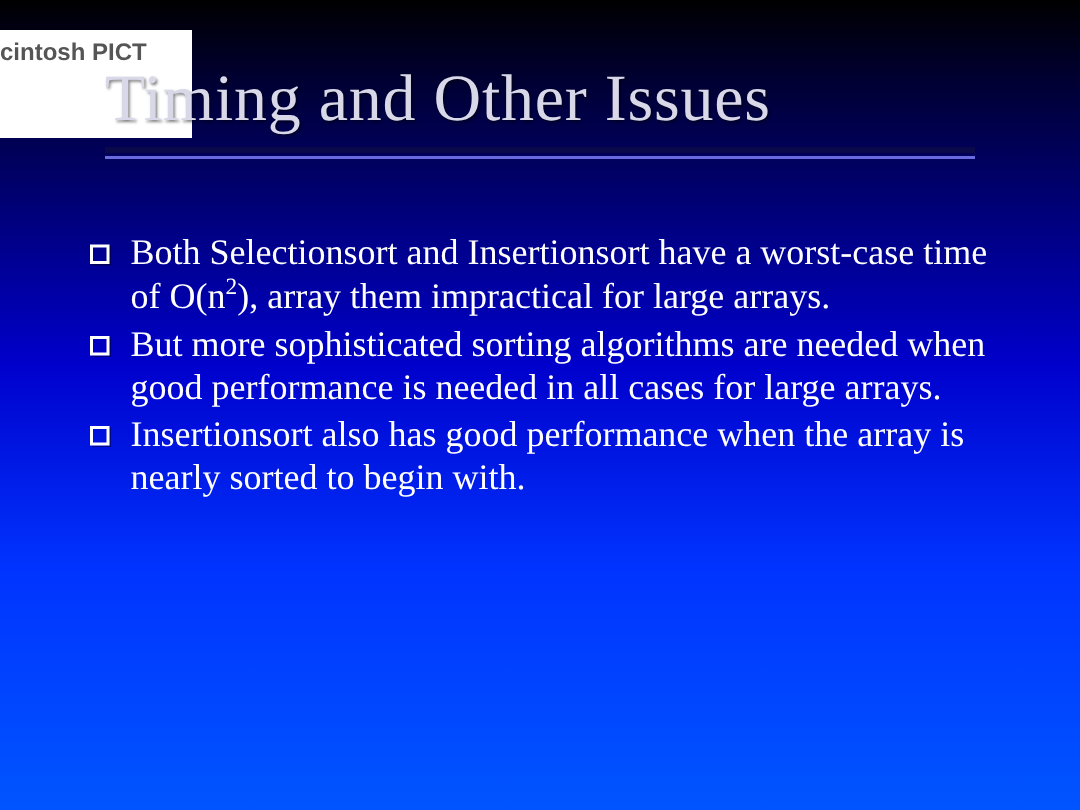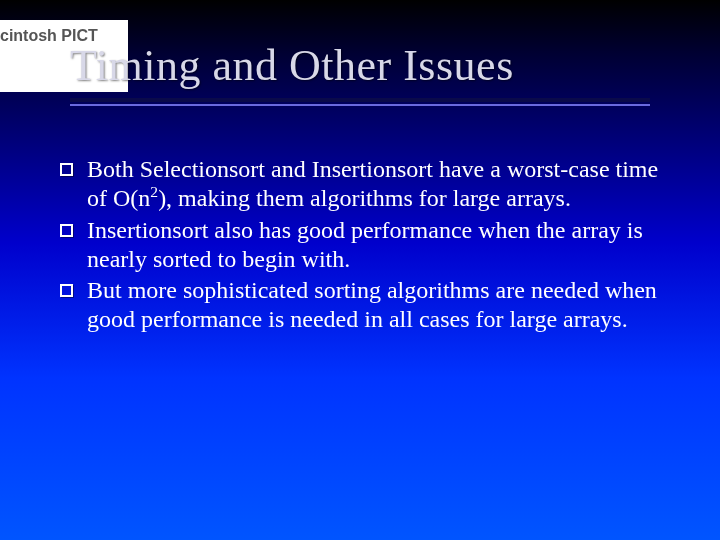--- a/index.html
+++ b/index.html
@@ -95,34 +95,34 @@
   <div class="title-rule-area">
     <div class="rule-dark"></div>
     <div class="rule-light"></div>
   </div>
 
   <div class="content">
 
     <div class="bullet-row">
       <div class="bullet-icon"></div>
       <div class="bullet-text">
-        <span>Both Selectionsort and Insertionsort have a worst-case time of O(n</span><sup>2</sup><span>), making them algorithms for large arrays.</span>
+        <span>Both Selectionsort and Insertionsort have a worst-case time of O(n</span><sup>2</sup><span>), array them impractical for large arrays.</span>
       </div>
     </div>
 
+
+    <div class="bullet-row">
+      <div class="bullet-icon"></div>
+      <div class="bullet-text">
+        <span>But more sophisticated sorting algorithms are needed when good performance is needed in all cases for large arrays.</span><sup></sup><span></span>
+      </div>
+    </div>
 
     <div class="bullet-row">
       <div class="bullet-icon"></div>
       <div class="bullet-text">
         <span>Insertionsort also has good performance when the array is nearly sorted to begin with.</span><sup></sup><span></span>
       </div>
     </div>
 
-    <div class="bullet-row">
-      <div class="bullet-icon"></div>
-      <div class="bullet-text">
-        <span>But more sophisticated sorting algorithms are needed when good performance is needed in all cases for large arrays.</span><sup></sup><span></span>
-      </div>
-    </div>
-
   </div>
 
 </div>
 
 </body></html>

